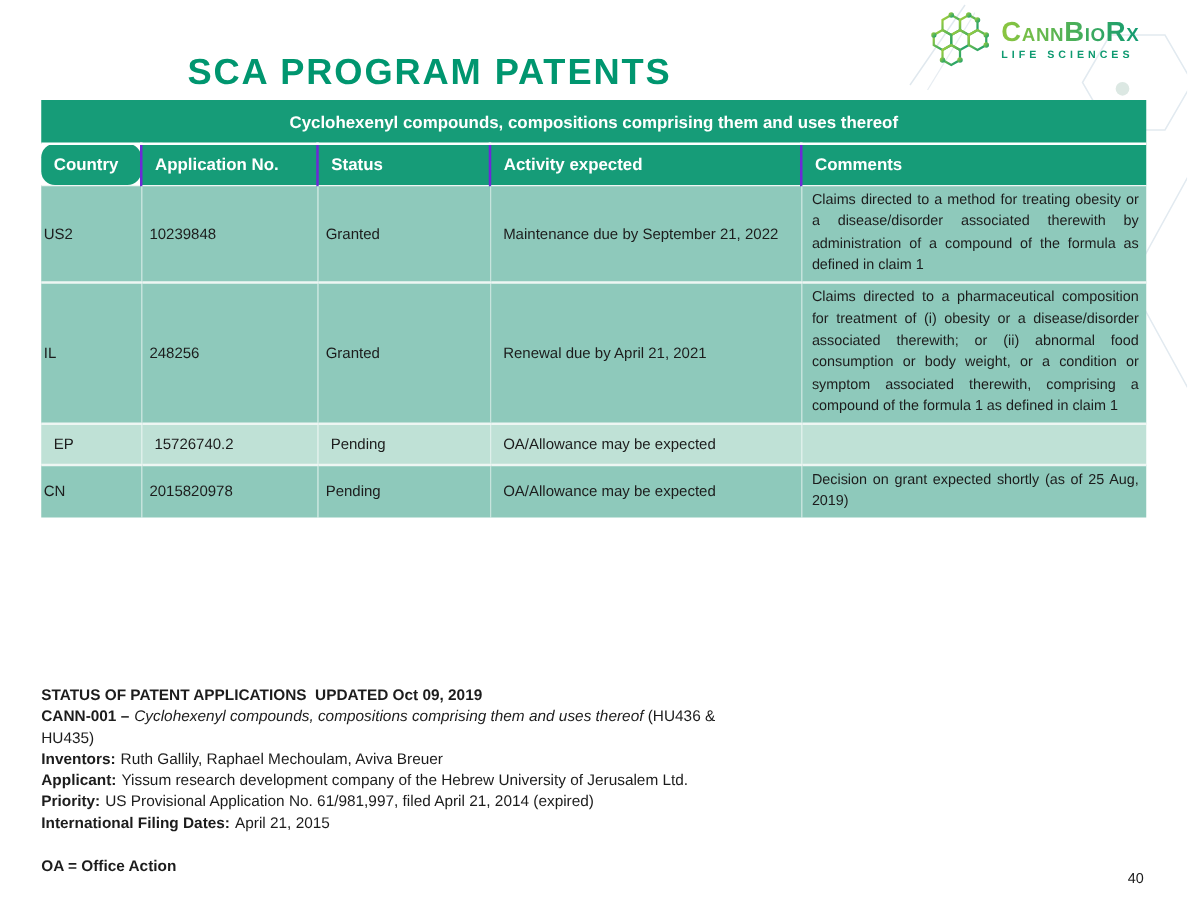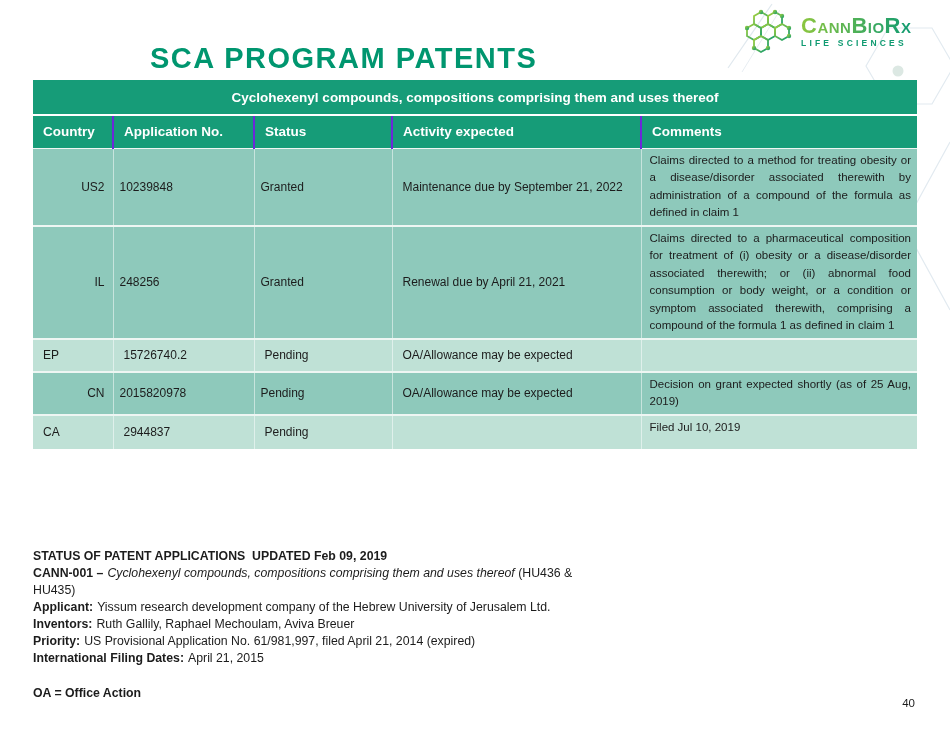--- a/index.html
+++ b/index.html
@@ -44,30 +44,30 @@
   tr.cap th{
     background:var(--header-green,#169c78);color:#fff;font-size:13.5px;font-weight:700;
     height:35px;text-align:center;vertical-align:middle;padding:2px 6px;
     border-bottom:2px solid #fff;
   }
   tr.hdr th{
     background:var(--header-green,#169c78);color:#fff;font-size:13.5px;font-weight:700;
     height:33px;text-align:left;vertical-align:middle;padding:2px 6px 2px 10px;
     border-left:2px solid #6d28d9;border-bottom:1px solid #eef6f3;
   }
-  tr.hdr th:first-child{border-left:none;}
+  tr.hdr th:first-child{border-left:none;border-radius:11px;}
   tbody td{
     font-size:12px;vertical-align:middle;padding:2px 8px 2px 10px;
     border-left:1px solid rgba(255,255,255,.5);
   }
   tbody td:first-child{border-left:none;}
   tbody tr + tr td{border-top:2px solid #eef6f3;}
   tr.row-dark td{background:var(--row-dark,#8ec9bb);}
   tr.row-light td{background:var(--row-light,#bfe1d6);}
-  tr.row-dark td:nth-child(1){padding-left:2px;text-align:right;}
+  tr.row-dark td:nth-child(1){padding-left:2px;}
   tr.row-dark td:nth-child(2),tr.row-dark td:nth-child(3){padding-left:6px;}
   td.c-comments{
     vertical-align:top;text-align:justify;font-size:11.5px;line-height:17.5px;
     padding:3px 6px 3px 8px;
   }
   tr.r0 td{height:68px;}
   tr.r1 td{height:90px;vertical-align:top;padding-top:9px;}
   tr.r1 td.c-comments{padding-top:3px;}
   tr.r2 td{height:87px;}
   tr.r3 td{height:33px;}
@@ -176,35 +176,28 @@
       <td class="c-activity">OA/Allowance may be expected</td>
       <td class="c-comments"></td>
     </tr>
         <tr class="row-dark r4">
       <td class="c-country">CN</td>
       <td class="c-app">2015820978</td>
       <td class="c-status">Pending</td>
       <td class="c-activity">OA/Allowance may be expected</td>
       <td class="c-comments">Decision on grant expected shortly (as of 25 Aug, 2019)</td>
     </tr>
-        <tr class="row-light r5">
-      <td class="c-country">CA</td>
-      <td class="c-app">2944837</td>
-      <td class="c-status">Pending</td>
-      <td class="c-activity"></td>
-      <td class="c-comments">Filed Jul 10, 2019</td>
-    </tr>
       </tbody>
   </table>
 
   <div class="notes">
-    <p class="status-line">STATUS OF PATENT APPLICATIONS  UPDATED Feb 09, 2019</p>
+    <p class="status-line">STATUS OF PATENT APPLICATIONS  UPDATED Oct 09, 2019</p>
     <p><span class="lbl">CANN-001 –</span><span class="it">Cyclohexenyl compounds, compositions comprising them and uses thereof</span> <span>(HU436 &amp; HU435)</span></p>
+    <p><span class="lbl">Inventors:</span><span>Ruth Gallily, Raphael Mechoulam, Aviva Breuer</span></p>
     <p><span class="lbl">Applicant:</span><span>Yissum research development company of the Hebrew University of Jerusalem Ltd.</span></p>
-    <p><span class="lbl">Inventors:</span><span>Ruth Gallily, Raphael Mechoulam, Aviva Breuer</span></p>
     <p><span class="lbl">Priority:</span><span>US Provisional Application No. 61/981,997, filed April 21, 2014 (expired)</span></p>
     <p><span class="lbl">International Filing Dates:</span><span>April 21, 2015</span></p>
     <p class="oa-note">OA = Office Action</p>
   </div>
 
   <div class="page-number">40</div>
 
 </div>
 
 </body></html>

